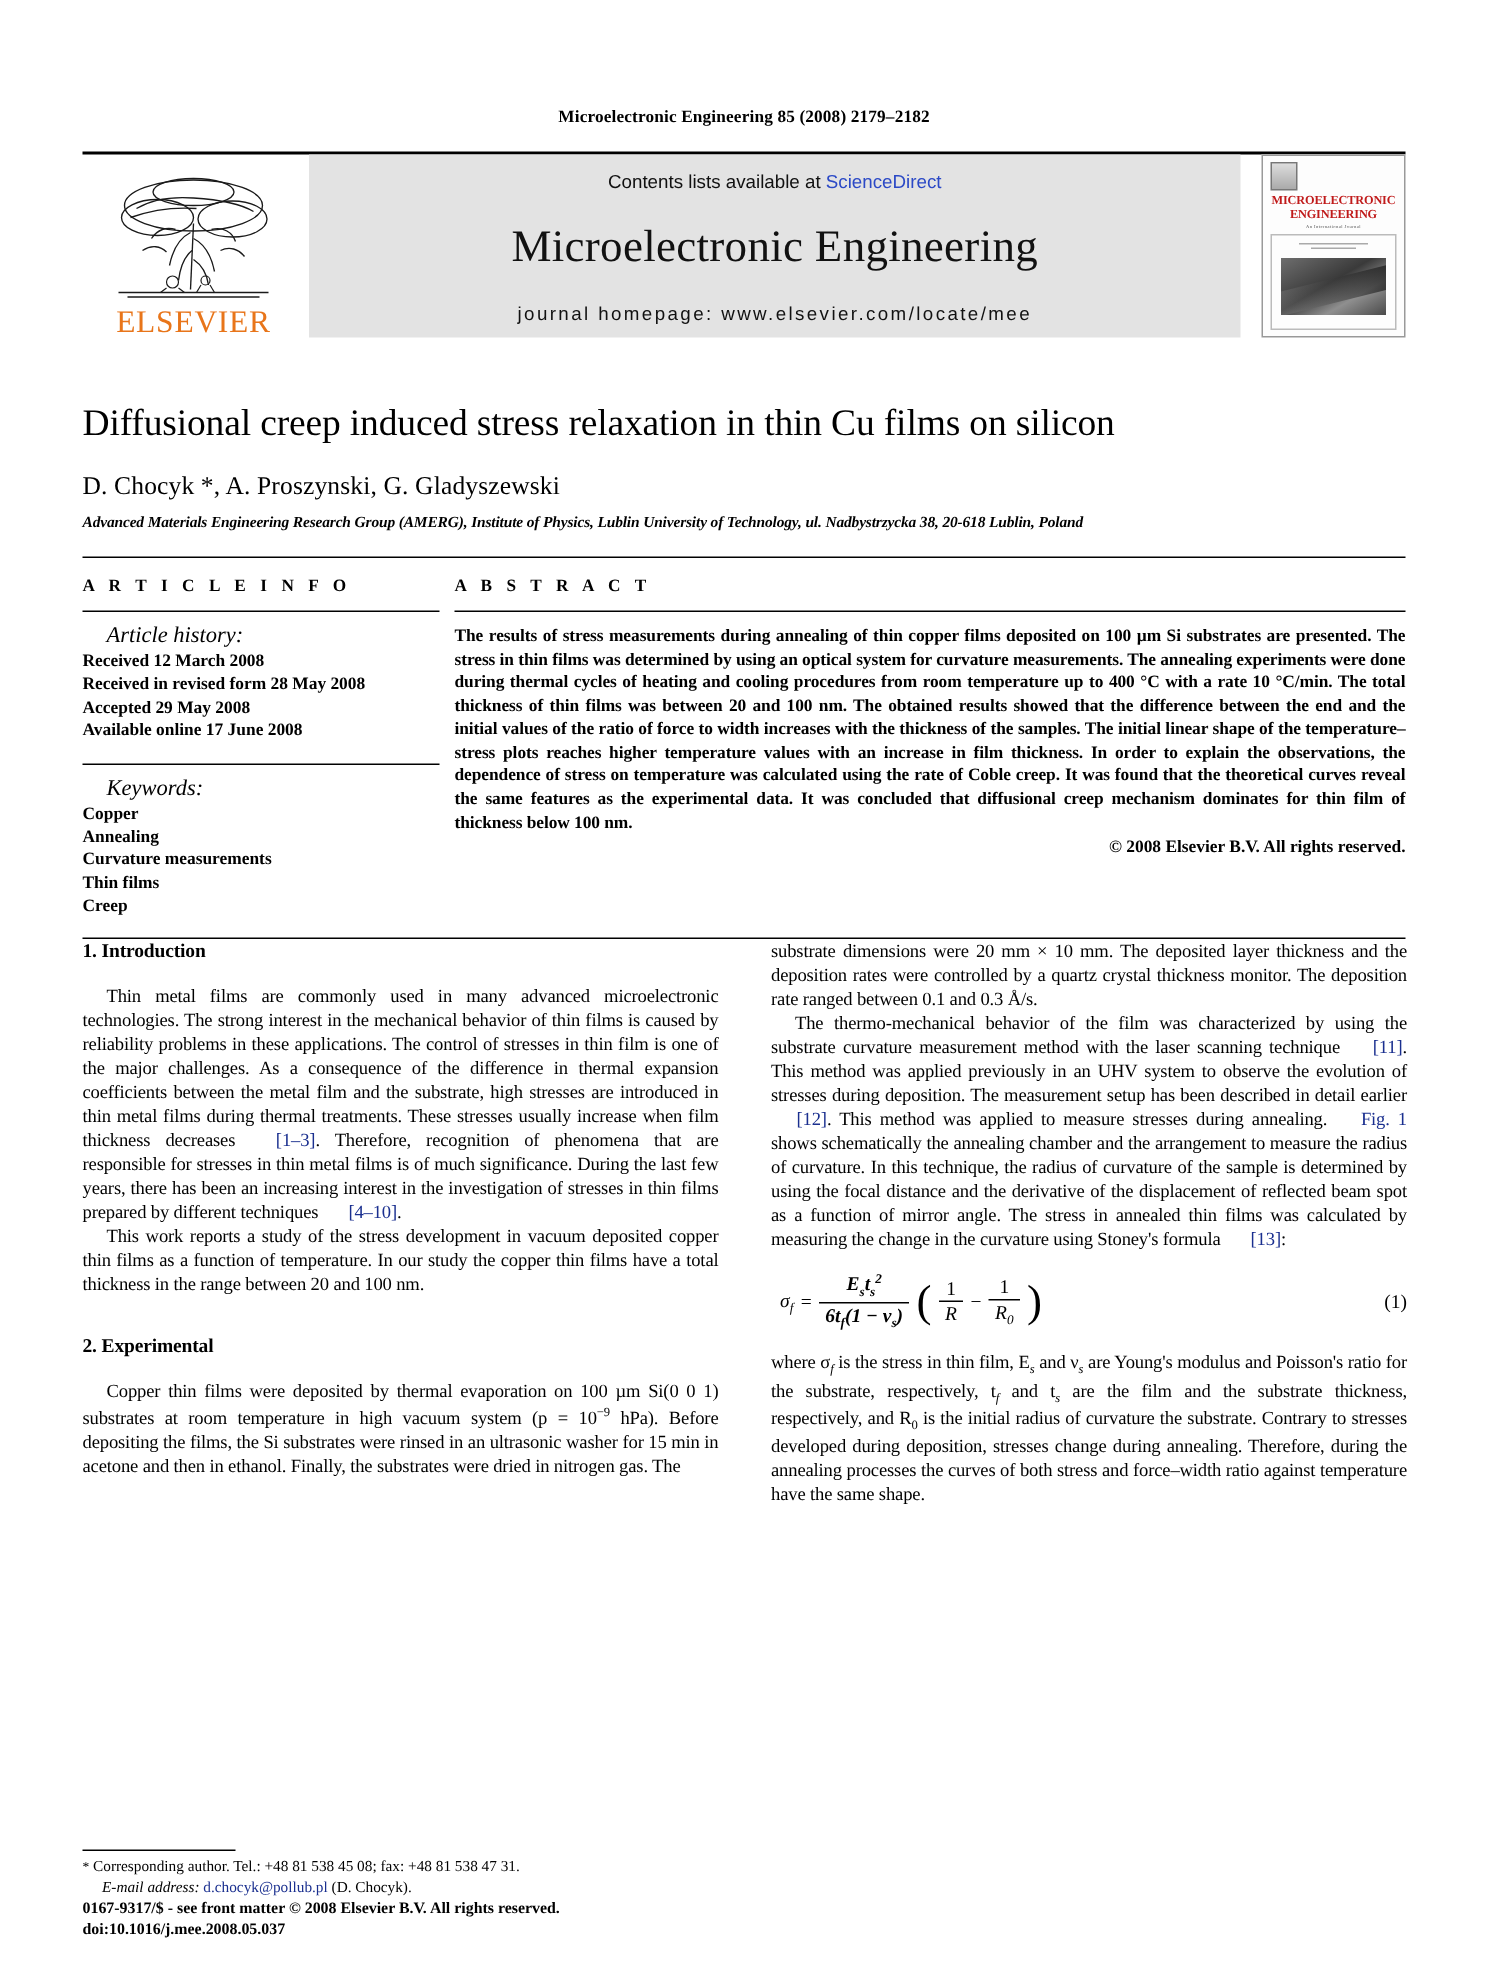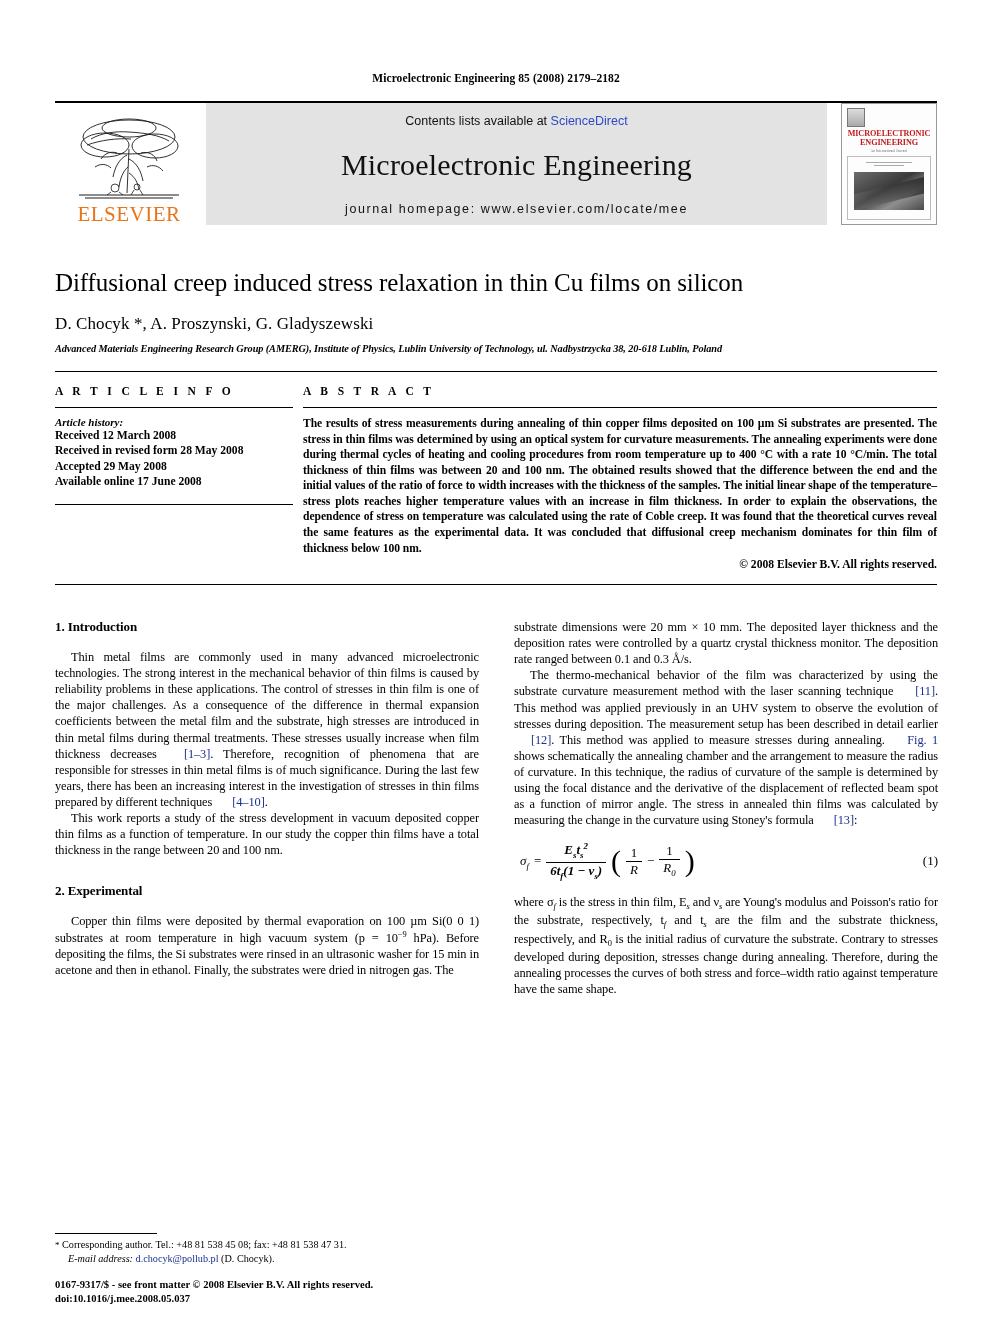--- a/index.html
+++ b/index.html
@@ -181,43 +181,43 @@
   .col-abs { flex: 1 1 auto; }
   .section-caps {
     font-family: "Liberation Serif", serif;
     font-weight: bold;
     font-size: 11.5px;
     letter-spacing: 3.4px;
   }
   .hr-thin { border: 0; border-top: 1.3px solid #000; margin: 10px 0 8px 0; }
   .info-label {
     font-style: italic;
-    font-weight: bold;
-    font-size: 11px;
+    font-weight: normal;
+    font-size: 15px;
+    margin-left: 16px;
   }
   .info-line { font-size: 11.6px; font-weight: bold; line-height: 1.33; }
   .kw-block { margin-top: 11px; }
   .abstract-text {
     font-size: 11.6px;
     line-height: 1.345;
     text-align: justify;
     font-weight: bold;
     letter-spacing: -0.05px;
   }
   .copyright {
     text-align: right;
     font-size: 11.6px;
     font-weight: bold;
     margin-top: 2px;
   }
   .rule-bottom { border: 0; border-top: 1.5px solid #000; margin: 13px 0 0 0; }
 
   
   .body-cols {
-    margin-top: 34px;
     display: flex;
     gap: 35px;
   }
   .bcol { width: 424px; flex: 0 0 424px; }
   .sec-head {
     font-size: 13px;
     font-weight: bold;
     margin: 0 0 14px 0;
     letter-spacing: -0.1px;
   }
@@ -273,21 +273,21 @@
     width: 102px; height: 0; border-top: 1px solid #000;
     margin-bottom: 4px;
   }
   .fn-line { padding-left: 13px; text-indent: -13px; }
   .fn-mark { font-size: 9px; }
   .fn-ital { font-style: italic; }
   .mail-link { color: #1a2f8f; }
   .imprint {
     position: absolute;
     left: 55px;
-    bottom: 17px;
+    bottom: 29px;
     font-size: 10.6px;
     font-weight: bold;
     line-height: 1.3;
   }
 </style>
 </head>
 <body>
 
 <div class="page">
 
@@ -362,20 +362,28 @@
 
     <div class="col-info">
       <div class="section-caps">A R T I C L E    I N F O</div>
       <hr class="hr-thin">
       <div class="info-label">Article history:</div>
       <div class="info-line">Received 12 March 2008</div>
       <div class="info-line">Received in revised form 28 May 2008</div>
       <div class="info-line">Accepted 29 May 2008</div>
       <div class="info-line">Available online 17 June 2008</div>
       <hr class="hr-thin" style="margin-top:14px">
+      <div class="kw-block" style="margin-top:0">
+        <div class="info-label">Keywords:</div>
+        <div class="info-line">Copper</div>
+        <div class="info-line">Annealing</div>
+        <div class="info-line">Curvature measurements</div>
+        <div class="info-line">Thin films</div>
+        <div class="info-line">Creep</div>
+      </div>
     </div>
 
     <div class="col-abs">
       <div class="section-caps">A B S T R A C T</div>
       <hr class="hr-thin">
       <div class="abstract-text">The results of stress measurements during annealing of thin copper films deposited on 100 µm Si substrates are presented. The stress in thin films was determined by using an optical system for curvature measurements. The annealing experiments were done during thermal cycles of heating and cooling procedures from room temperature up to 400 °C with a rate 10 °C/min. The total thickness of thin films was between 20 and 100 nm. The obtained results showed that the difference between the end and the initial values of the ratio of force to width increases with the thickness of the samples. The initial linear shape of the temperature–stress plots reaches higher temperature values with an increase in film thickness. In order to explain the observations, the dependence of stress on temperature was calculated using the rate of Coble creep. It was found that the theoretical curves reveal the same features as the experimental data. It was concluded that diffusional creep mechanism dominates for thin film of thickness below 100 nm.</div>
       <div class="copyright">© 2008 Elsevier B.V. All rights reserved.</div>
     </div>
   </div>
   <hr class="rule-bottom">

